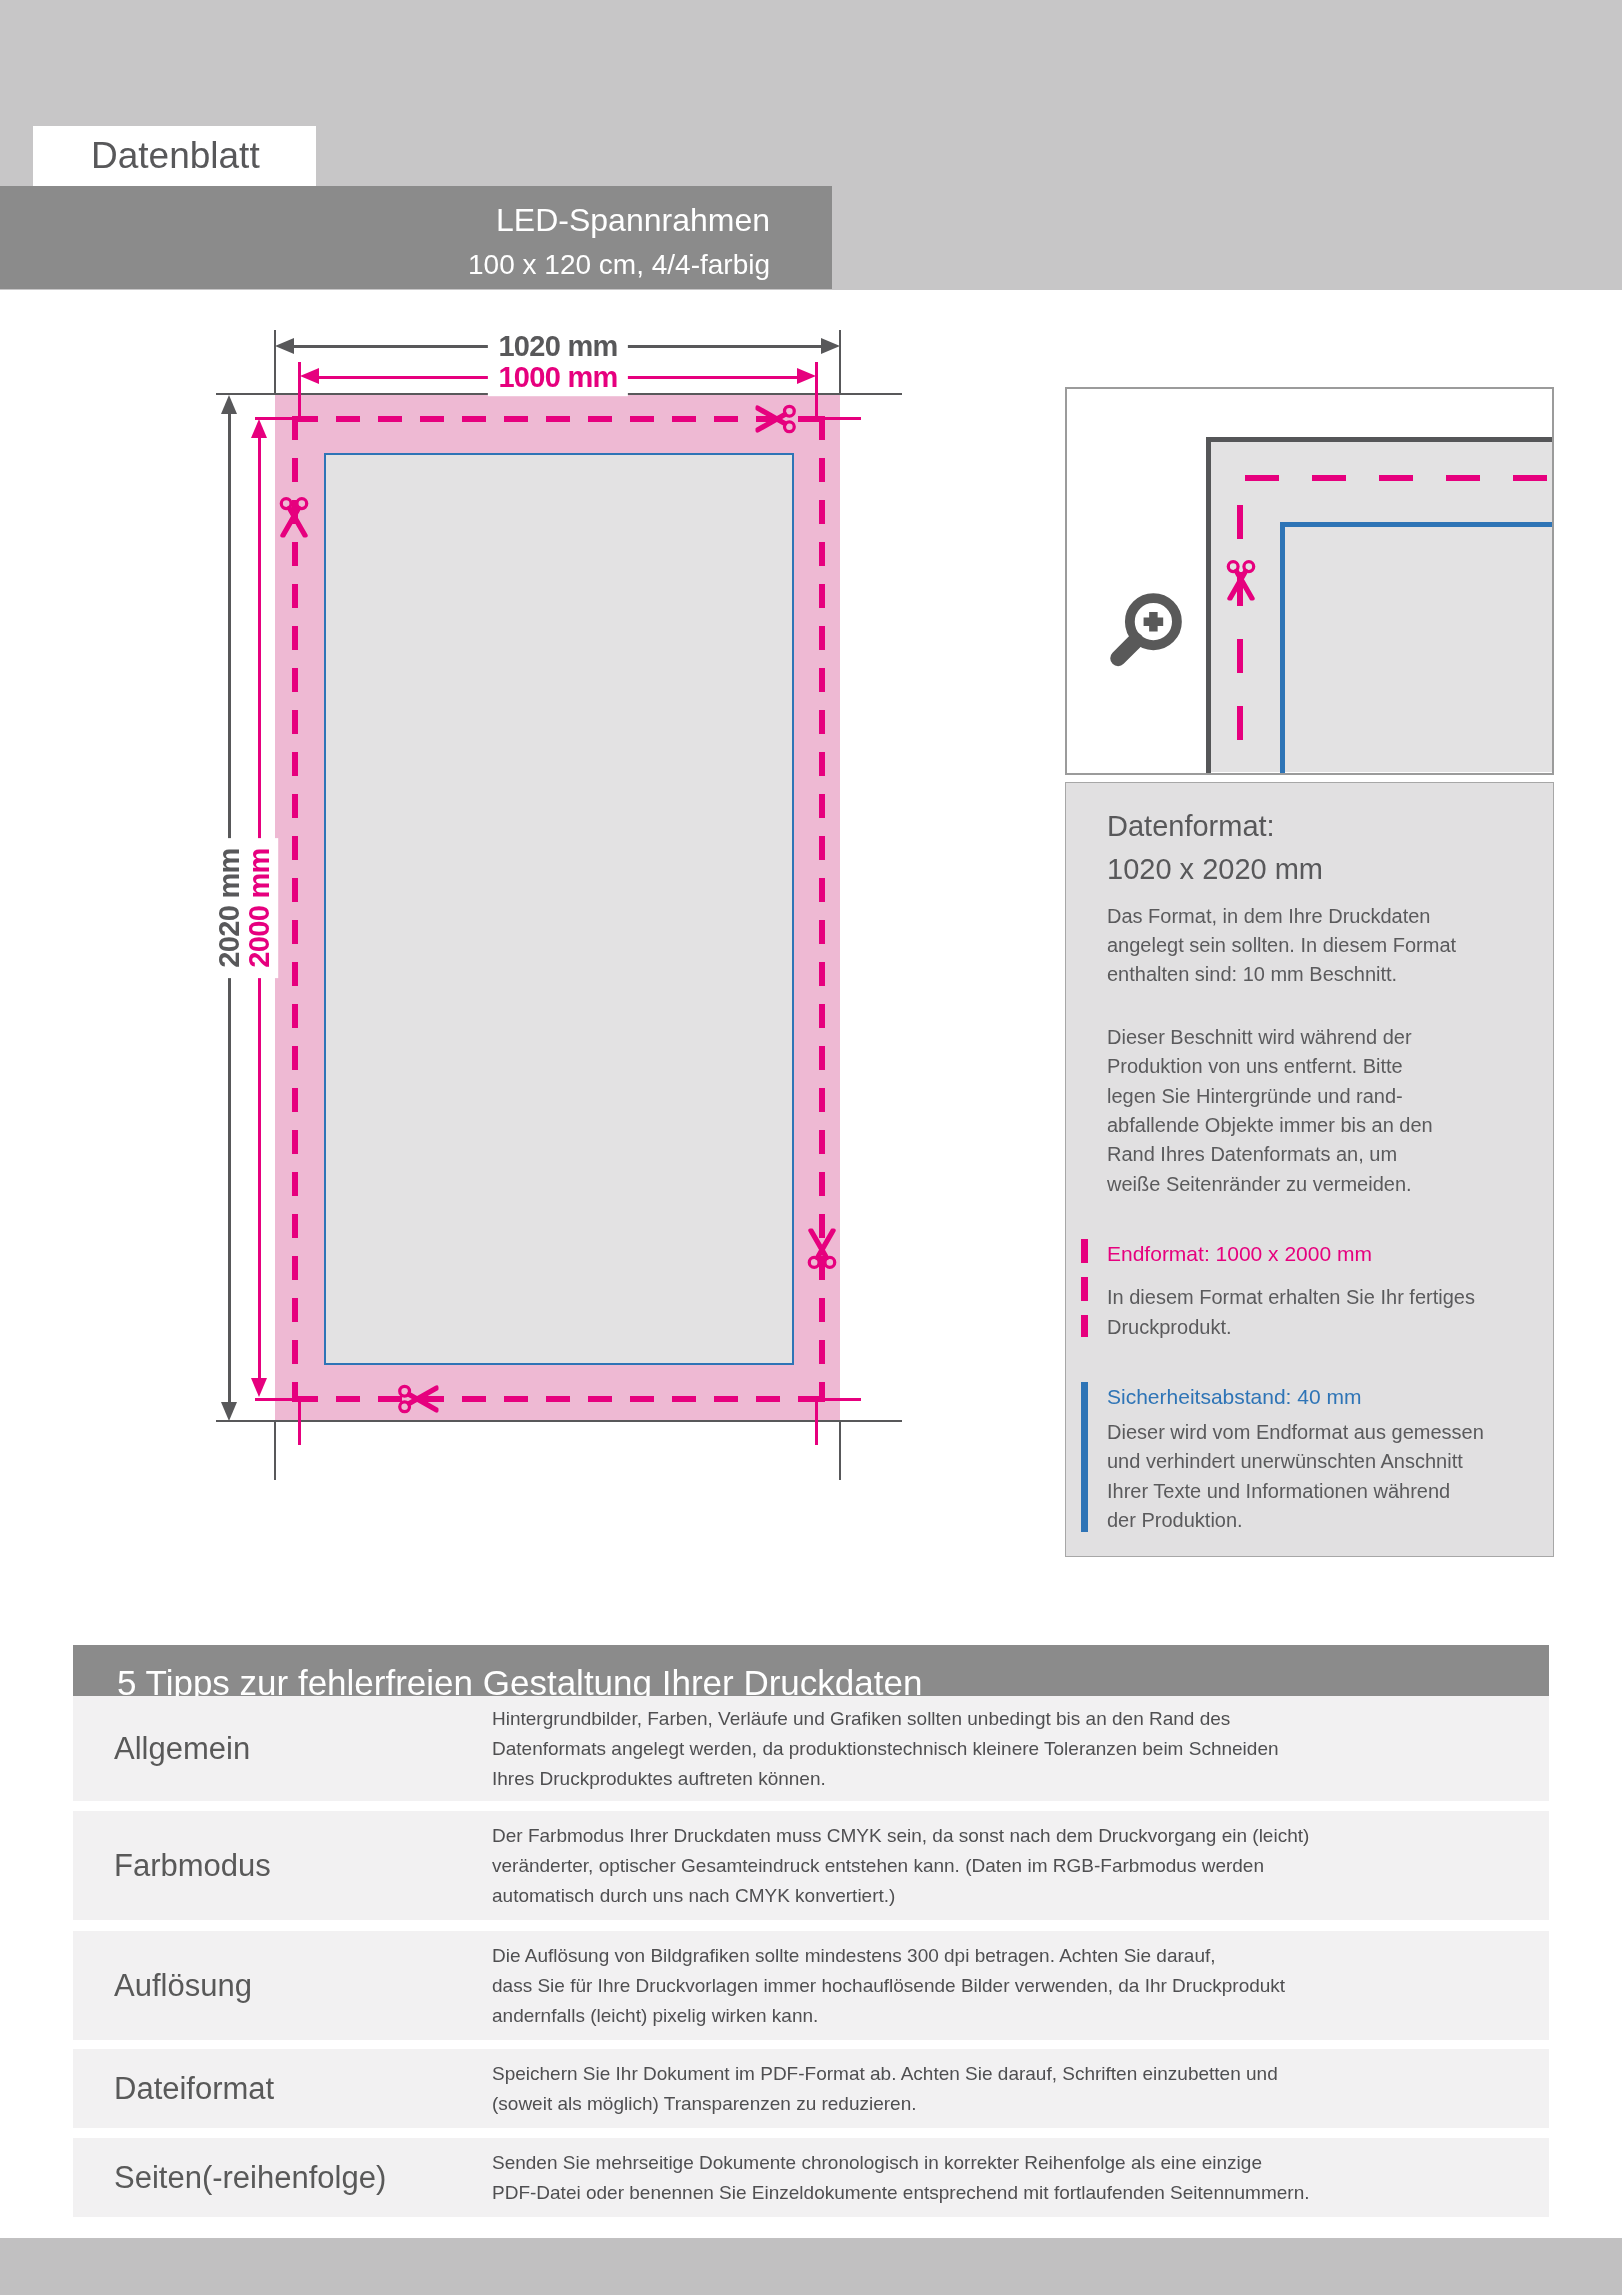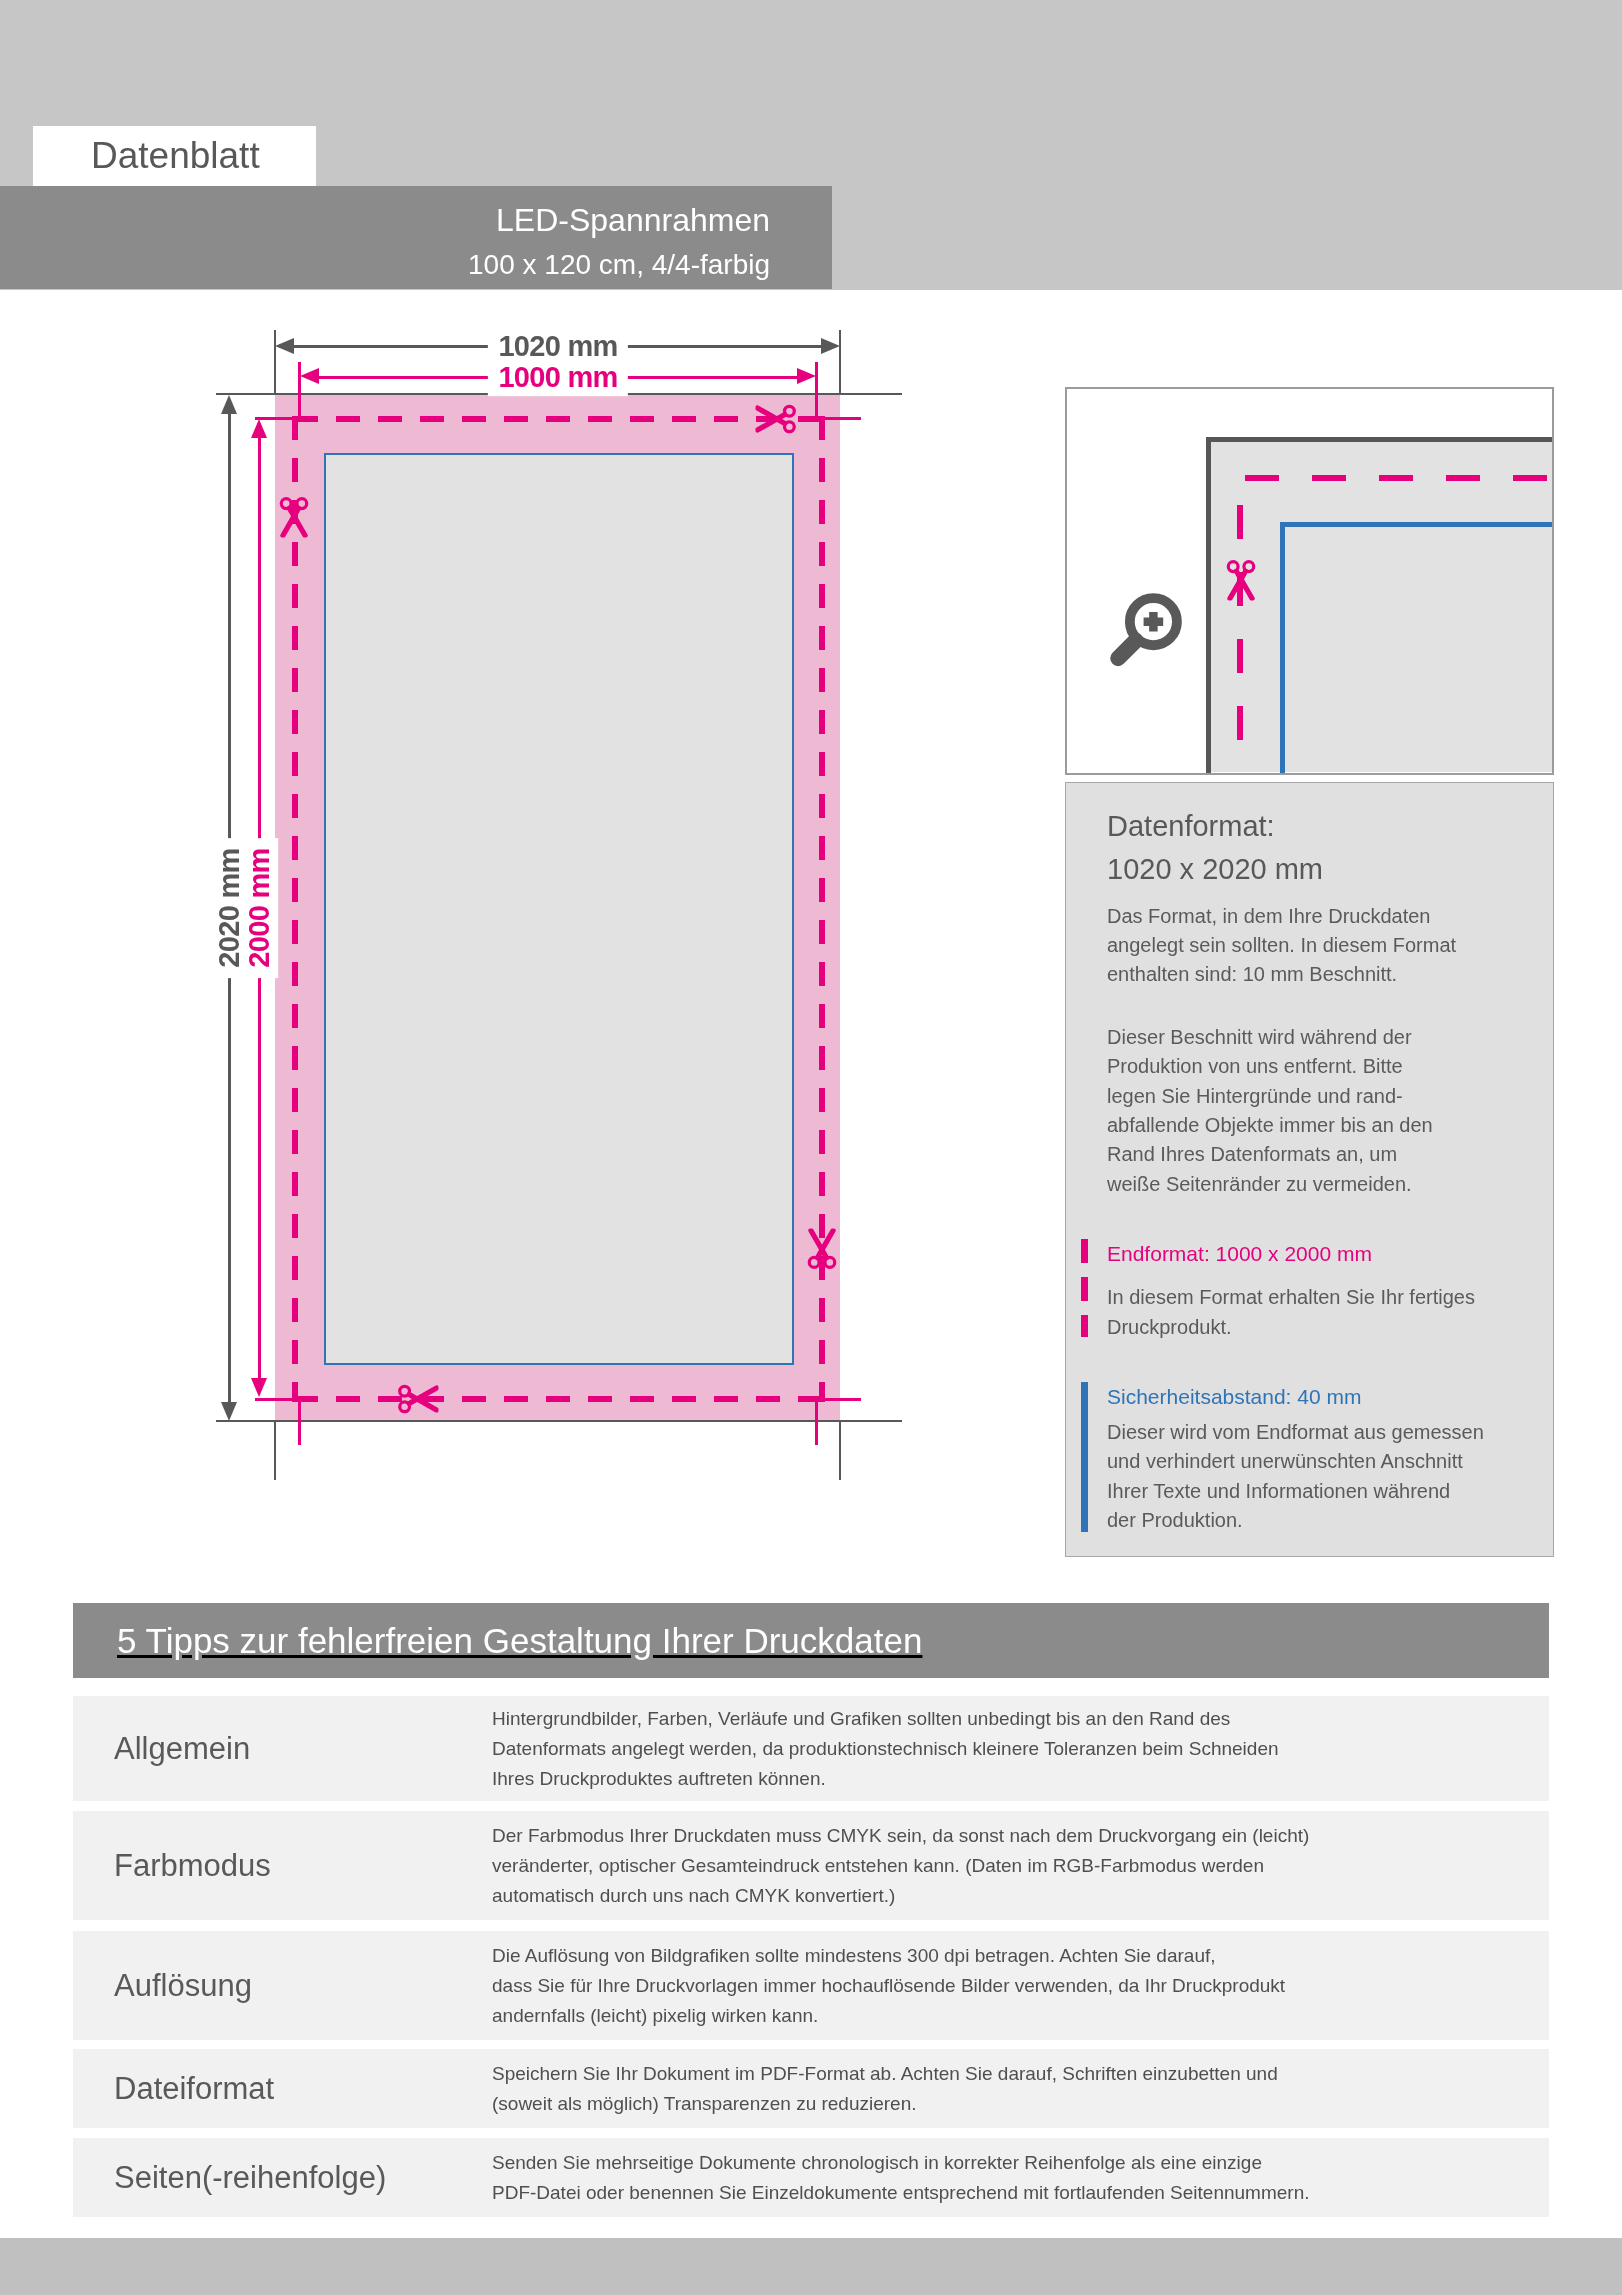--- a/index.html
+++ b/index.html
@@ -52,21 +52,21 @@
   .block-h.b{color:#2e74b6;}
   .bar-dash{position:absolute;left:-26px;top:2.6px;width:6.5px;height:98px;
             background:repeating-linear-gradient(180deg,#e6007e 0 23.6px,transparent 23.6px 38px);}
   .bar-solid{position:absolute;left:-26px;top:2.6px;width:6.5px;height:calc(100% - 6.5px);background:#2e74b6;}
   
   .notice{left:122px;top:1505px;width:865px;height:65px;background:#ffffff;border:5.2px solid #e2251f;
           box-sizing:border-box;display:flex;align-items:center;gap:14.4px;padding:0 9.2px 0 10.5px;}
   .swatch{width:42px;height:41px;background:#f6c6dd;flex:0 0 auto;}
   .notice p{margin:0;font-size:17px;line-height:24px;color:#111111;white-space:pre-line;}
   
-  .tips-banner{left:73px;top:1603px;width:1476px;height:75px;background:#8b8b8b;
+  .tips-banner{left:73px;top:1645px;width:1476px;height:75px;background:#8b8b8b;
                display:flex;align-items:center;padding-left:44px;box-sizing:border-box;text-decoration:underline;}
   .tips-banner span{color:#ffffff;font-size:35px;}
   .tip-row{left:73px;width:1476px;background:#f2f1f2;display:flex;align-items:center;box-sizing:border-box;}
   .tip-label{width:419px;padding-left:41px;box-sizing:border-box;font-size:31px;color:#595959;flex:0 0 auto;}
   .tip-text{font-size:19px;line-height:30px;color:#4f4f51;white-space:pre-line;}
   .footer{left:0;top:2238px;width:1623px;height:58px;background:#c1c0c1;}
 </style>
 </head>
 <body>
 

